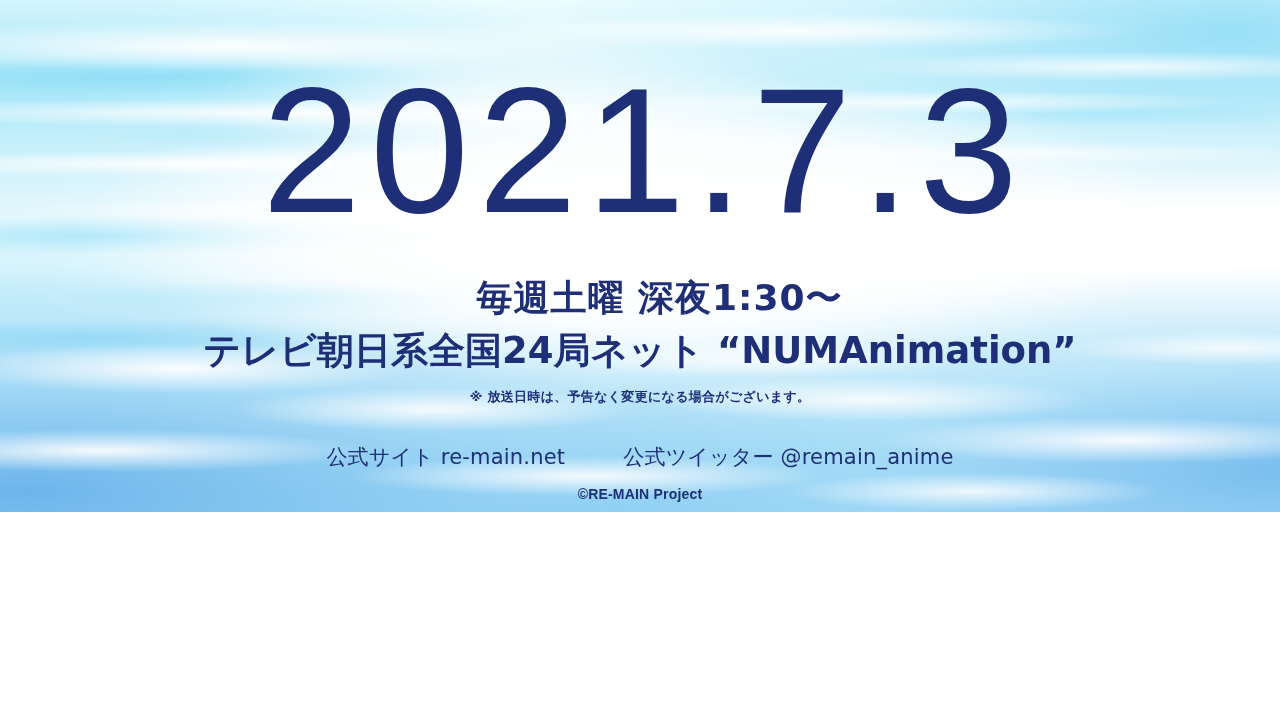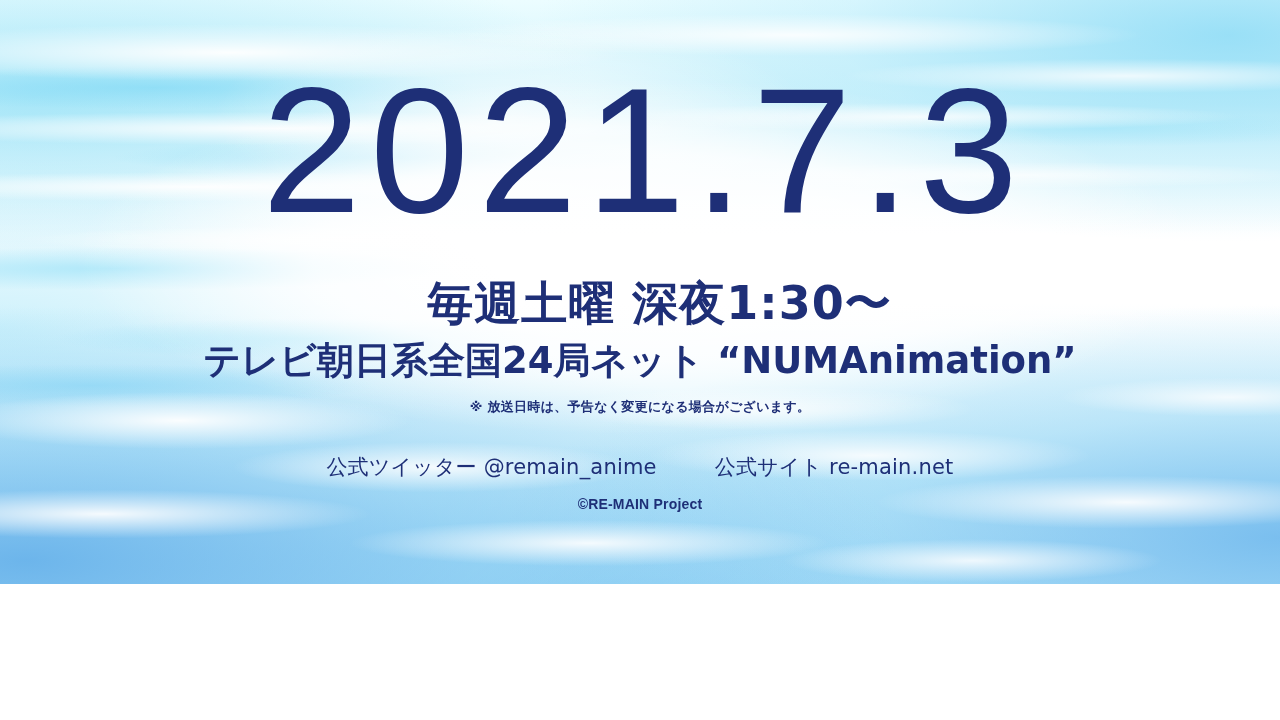--- a/index.html
+++ b/index.html
@@ -7,21 +7,21 @@
 
   html, body {
     width:1280px; height:720px;
     overflow:hidden;
     background:#ffffff;
     font-family:"Liberation Sans","DejaVu Sans",sans-serif;
   }
 
   #stage {
     position:relative;
-    width:1280px; height:584px;
+    width:1280px; height:512px;
     overflow:hidden;
     background:#eafbff;
   }
 
   
   .sky-layer { position:absolute; inset:0; pointer-events:none; }
 
   
   .sky-base {
     background:
@@ -119,21 +119,21 @@
     font-size:76px;
     line-height:1;
     font-weight:700;
     letter-spacing:2px;
     white-space:nowrap;
     font-family:"DejaVu Sans","Liberation Sans",sans-serif;
   }
 
   .time-line {
     margin-top:40px;
-    font-size:46px;
+    font-size:36px;
     line-height:1;
     font-weight:700;
     letter-spacing:1px;
     white-space:nowrap;
     font-family:"DejaVu Sans","Liberation Sans",sans-serif;
     margin-left:39px;
   }
 
   .network-line {
     margin-top:16px;
@@ -195,20 +195,20 @@
     <div class="date-line">2021.7.3</div>
 
 
     <div class="time-line">毎週土曜 深夜1:30〜</div>
 
     <div class="network-line">テレビ朝日系全国24局ネット “NUMAnimation”</div>
 
     <div class="notice-line">※ 放送日時は、予告なく変更になる場合がございます。</div>
 
     <div class="links-row">
+      <span class="link-item">公式サイト re-main.net</span>
       <span class="link-item">公式ツイッター @remain_anime</span>
-      <span class="link-item">公式サイト re-main.net</span>
     </div>
 
     <div class="copyright-line">©RE-MAIN Project</div>
 
   </div>
 </div>
 
 </body></html>

